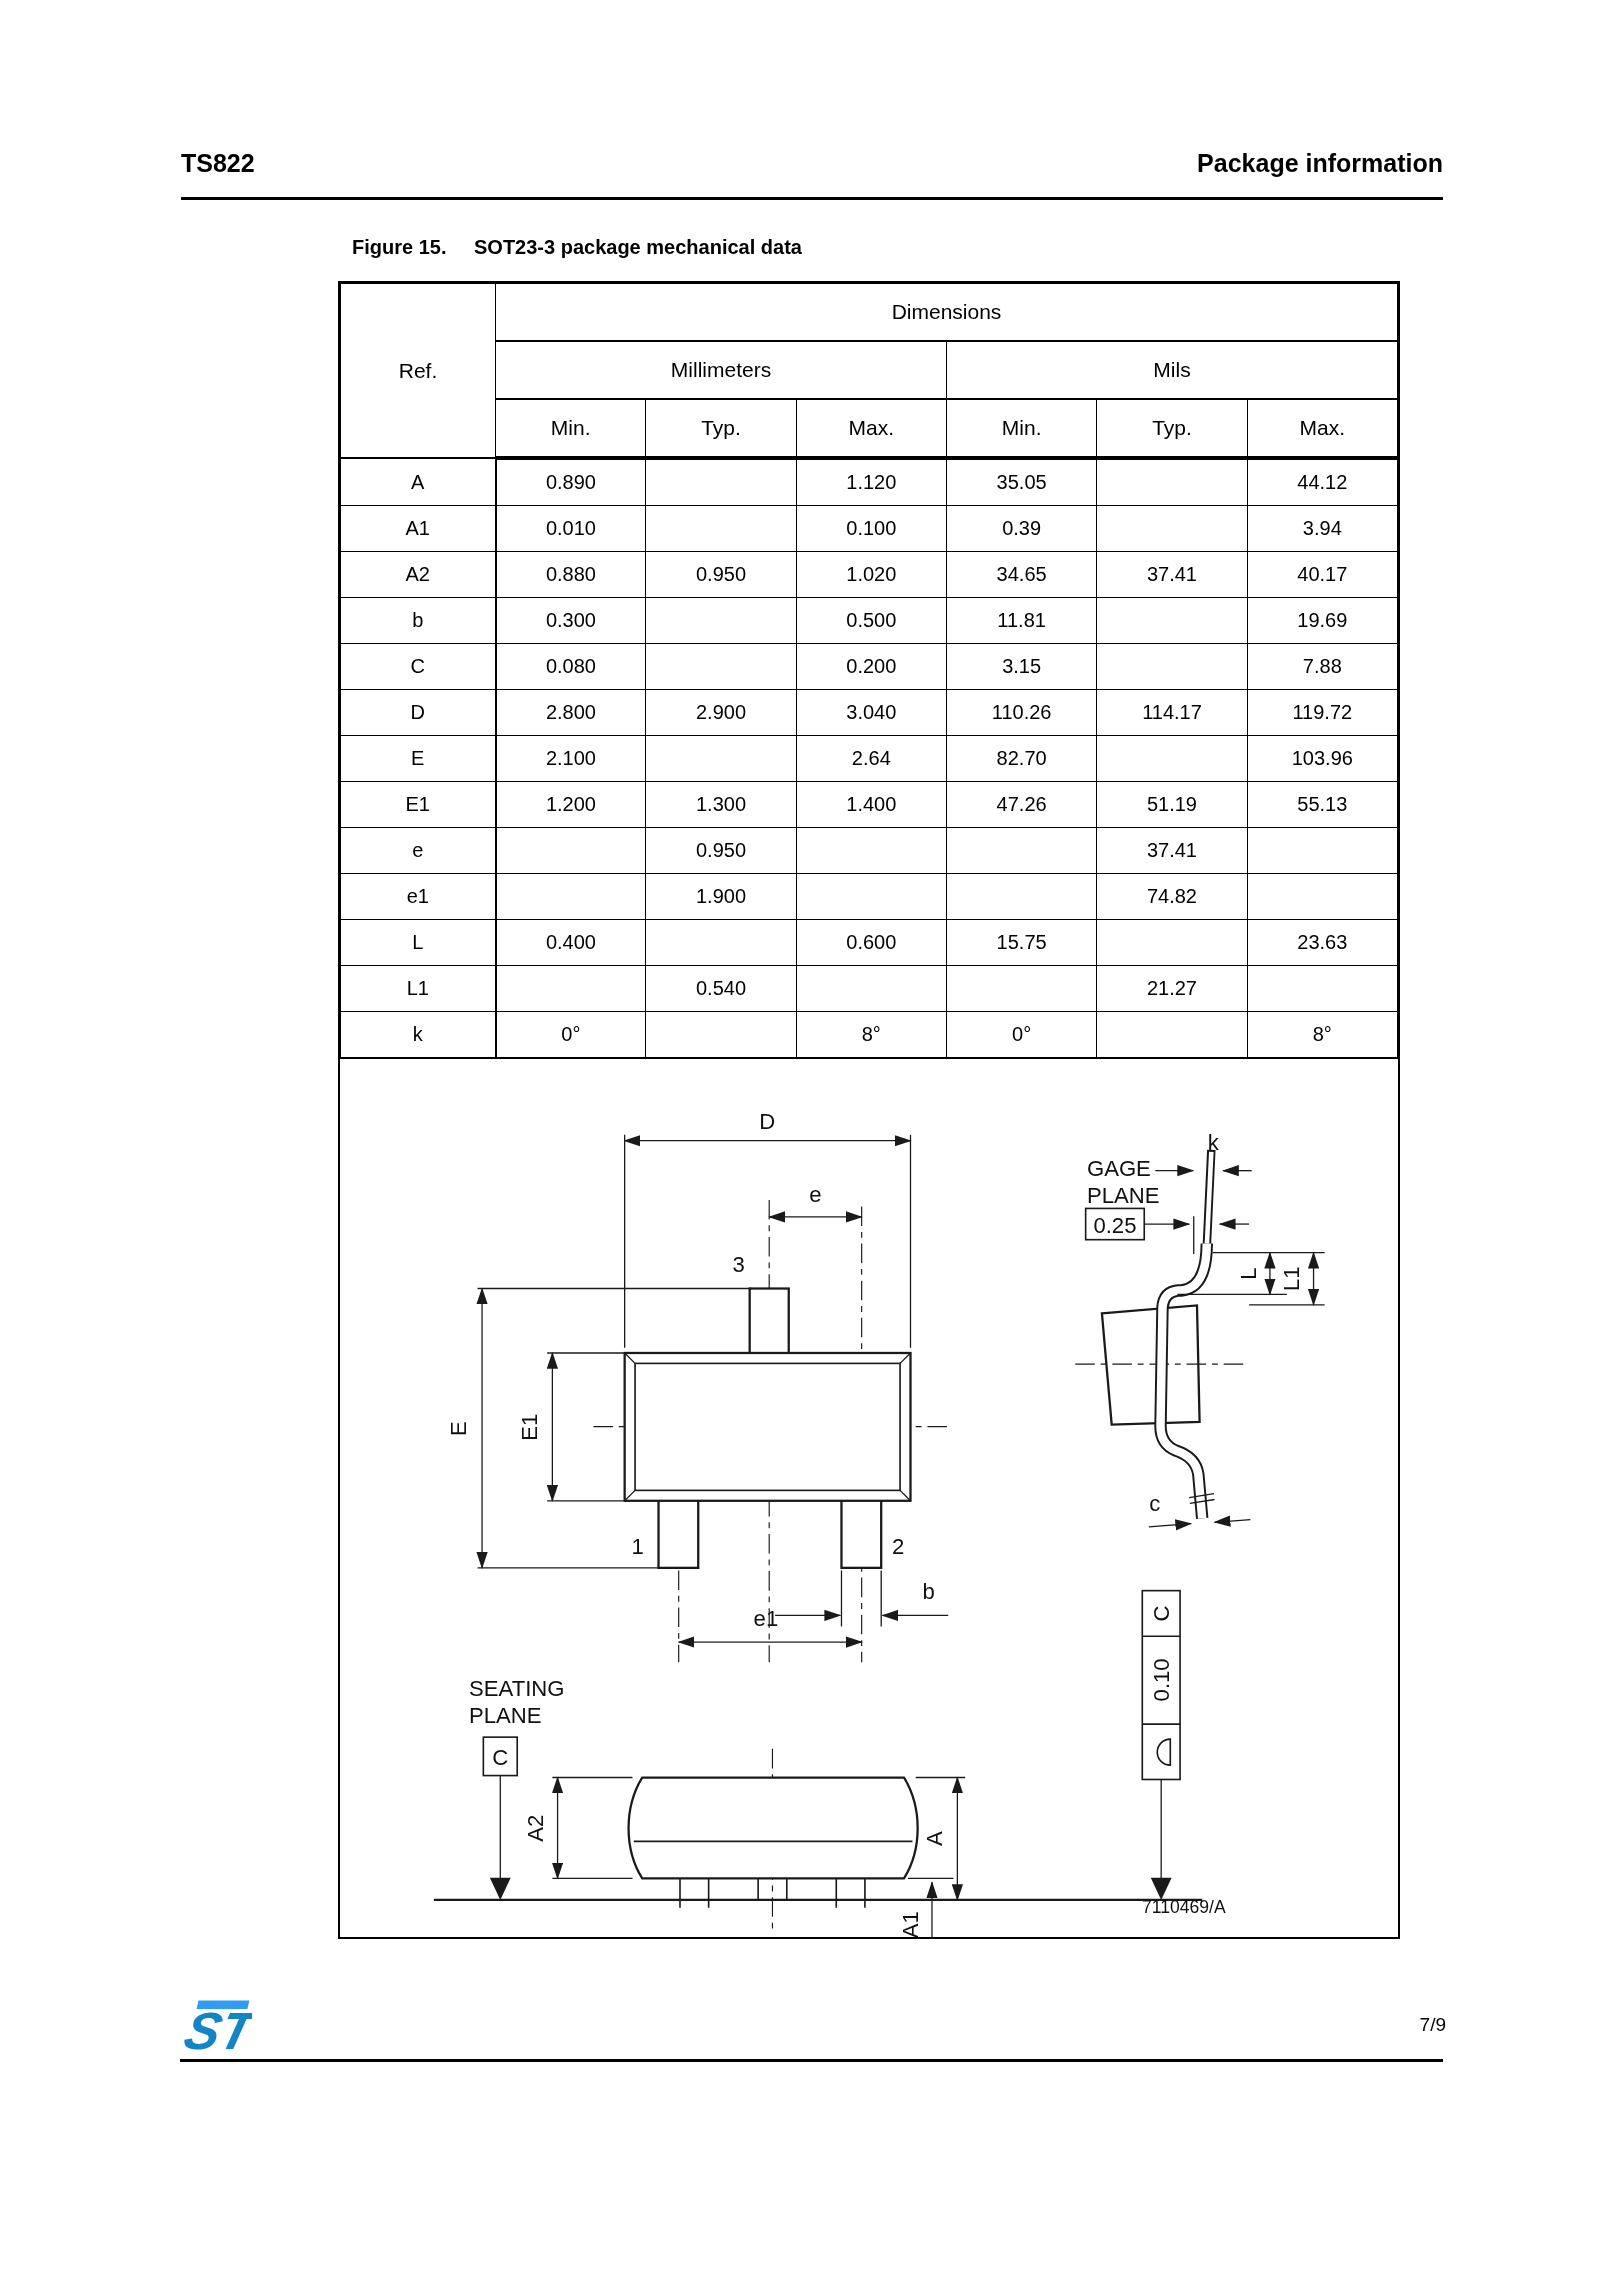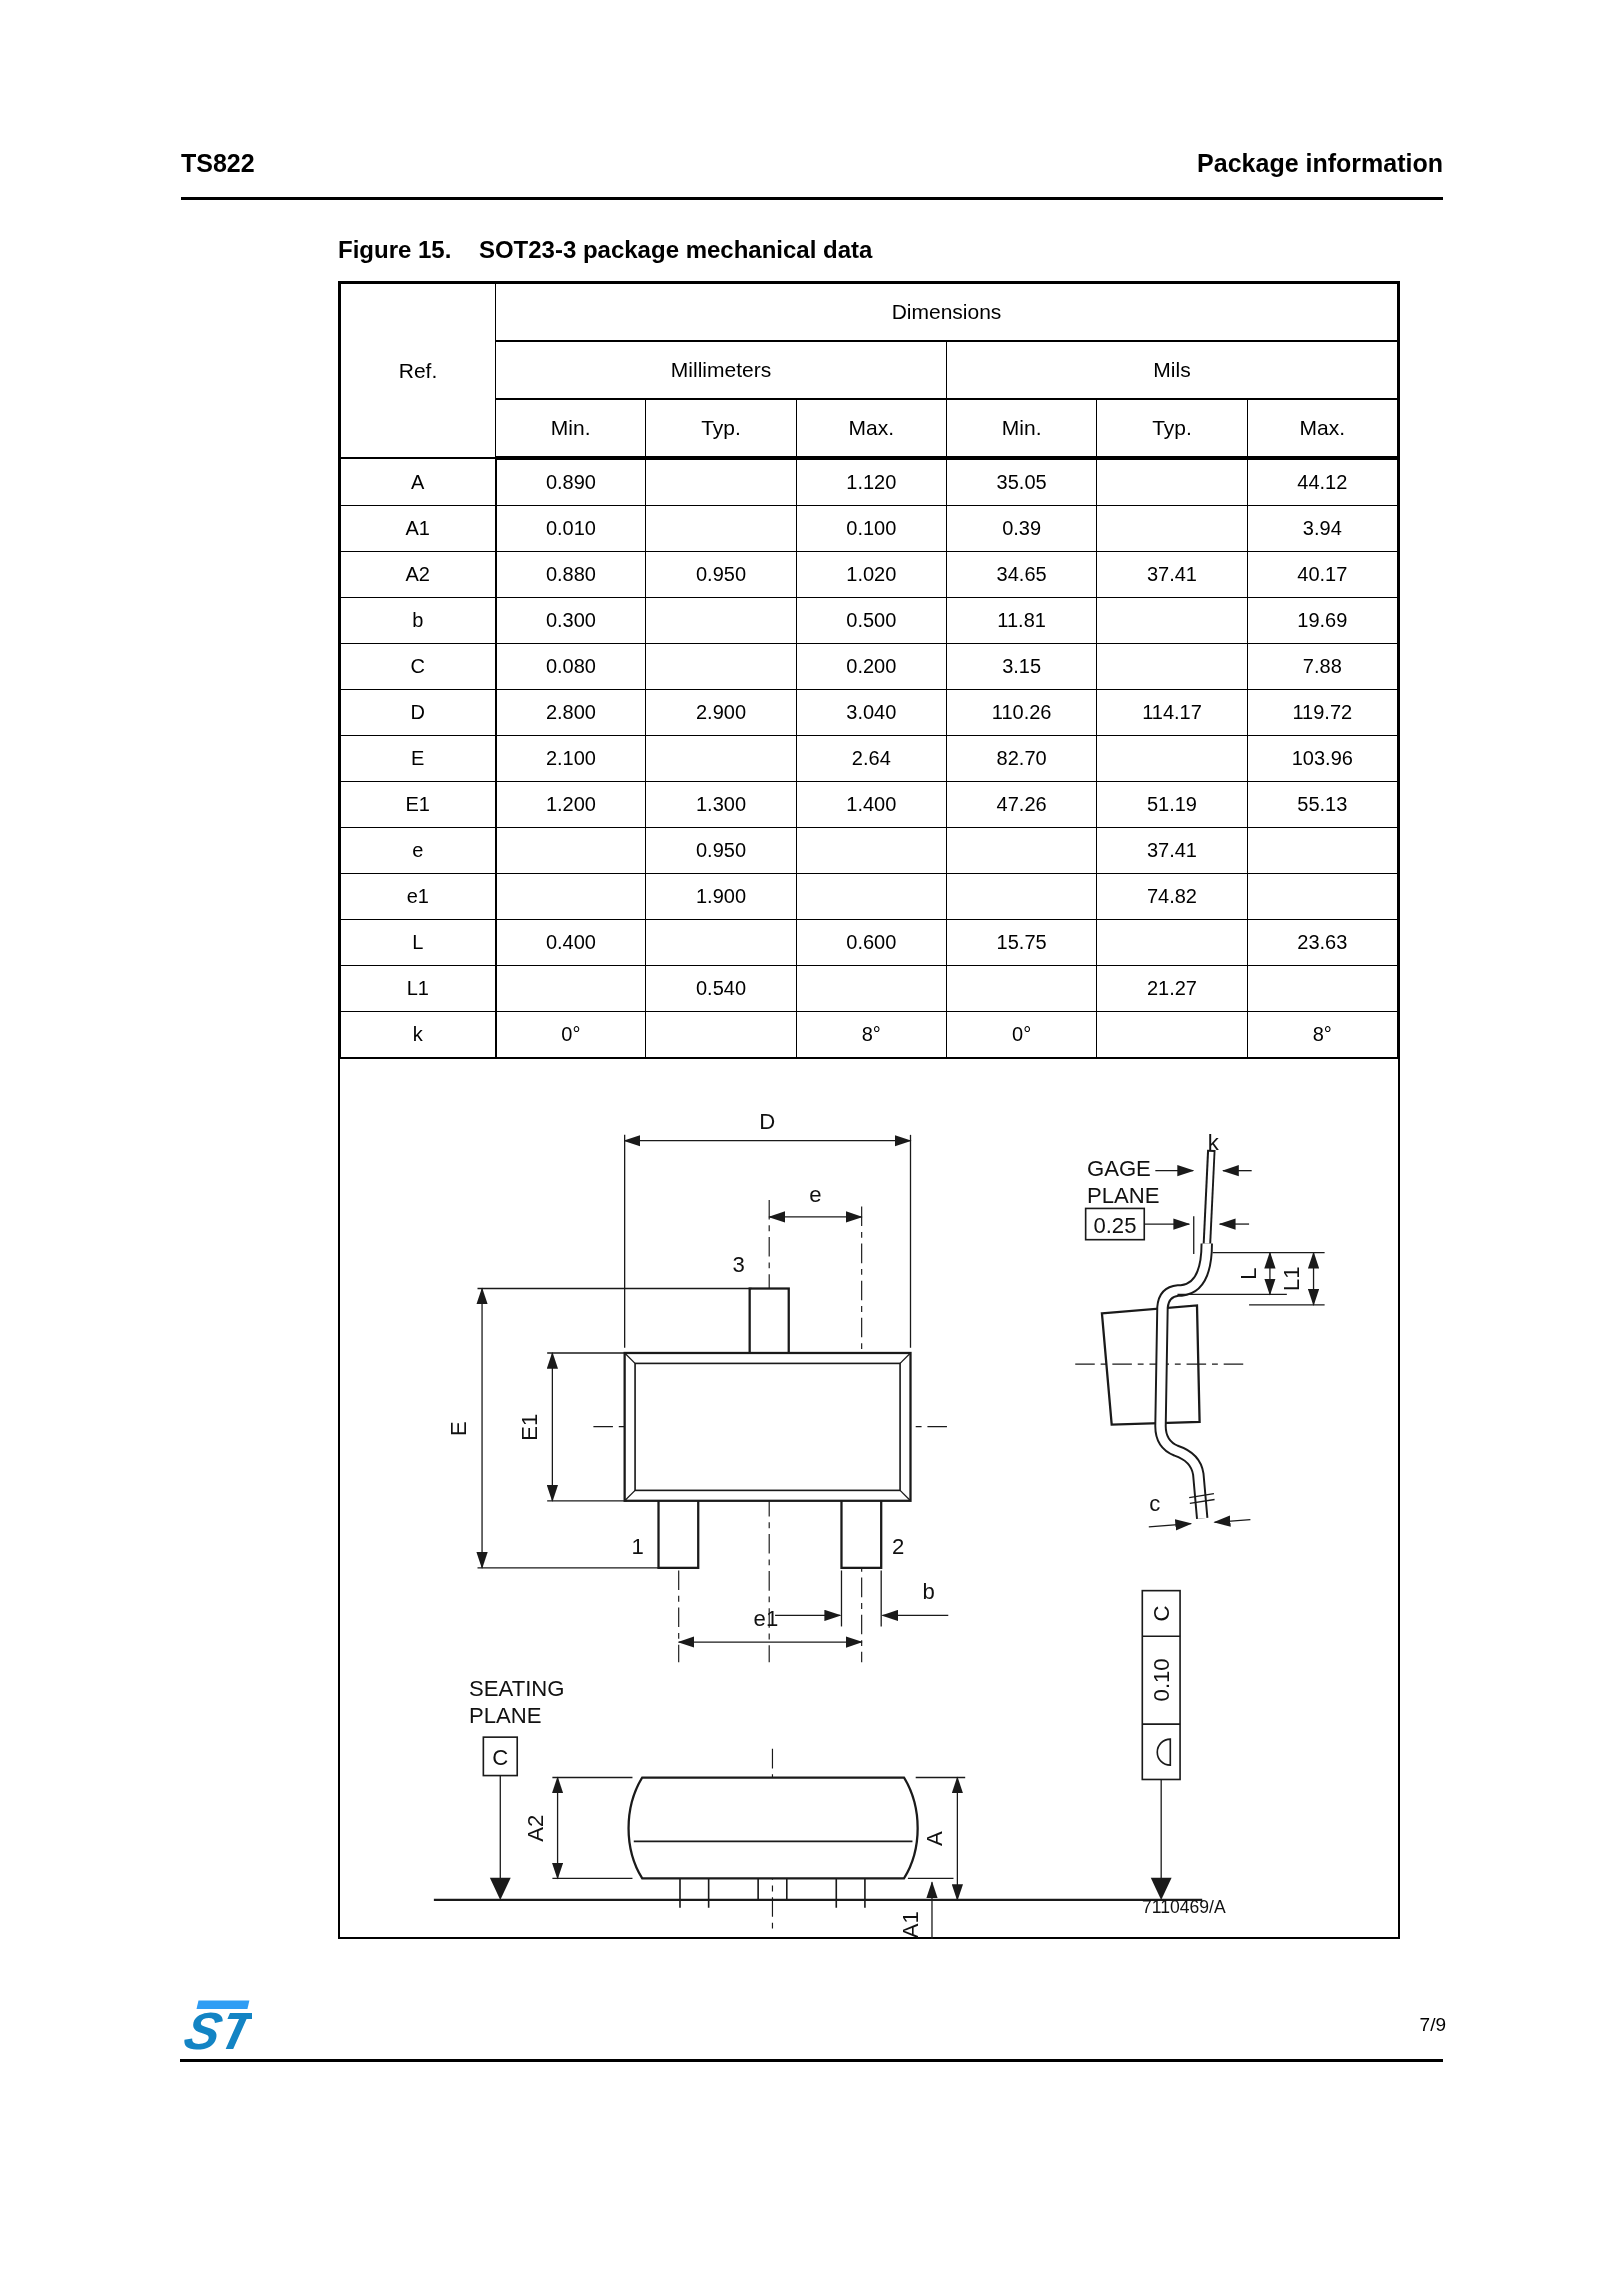--- a/index.html
+++ b/index.html
@@ -15,22 +15,22 @@
   .hdr{
     position:absolute;left:181px;top:149px;width:1262px;
     display:flex;justify-content:space-between;align-items:baseline;
     font-size:25px;font-weight:bold;
   }
   .hdr-rule{
     position:absolute;left:181px;top:197px;width:1262px;height:3.3px;background:#000;
   }
   
   .fig-title{
-    position:absolute;left:338px;top:236px;
-    font-size:24px;font-weight:bold;white-space:nowrap;
+    position:absolute;left:352px;top:236px;
+    font-size:20px;font-weight:bold;white-space:nowrap;
   }
   .fig-title .gap{display:inline-block;width:27.5px;}
   
   .figbox{
     position:absolute;left:338px;top:281px;width:1062px;height:1658px;
     border:2.6px solid #000;box-sizing:border-box;background:#fff;
   }
   table.mech{
     width:100%;border-collapse:collapse;table-layout:fixed;
     font-size:20px;

